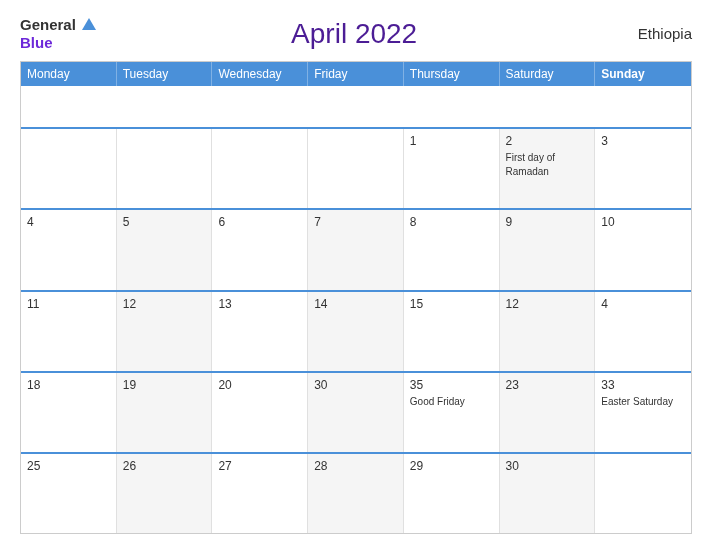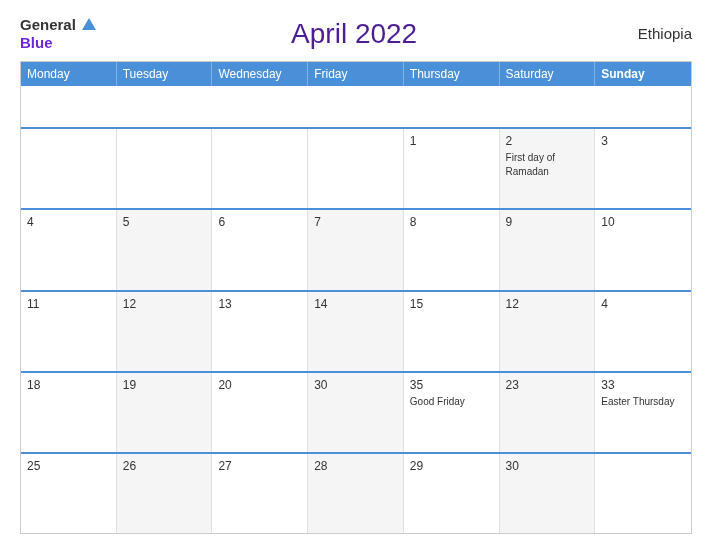--- a/index.html
+++ b/index.html
@@ -217,21 +217,21 @@
           <div class="cal-cell">
             <span class="day-num">20</span>
           </div>
           <div class="cal-cell shaded">
             <span class="day-num">30</span>
           </div>
           <div class="cal-cell"><span class="day-num">35</span><span class="day-event">Good Friday</span></div>
           <div class="cal-cell shaded">
             <span class="day-num">23</span>
           </div>
-          <div class="cal-cell"><span class="day-num">33</span><span class="day-event">Easter Thursday</span></div>
+          <div class="cal-cell"><span class="day-num">33</span><span class="day-event">Easter Saturday</span></div>
         </div>
         <div class="cal-week">
           <div class="cal-cell">
             <span class="day-num">25</span>
           </div>
           <div class="cal-cell shaded">
             <span class="day-num">26</span>
           </div>
           <div class="cal-cell">
             <span class="day-num">27</span>

